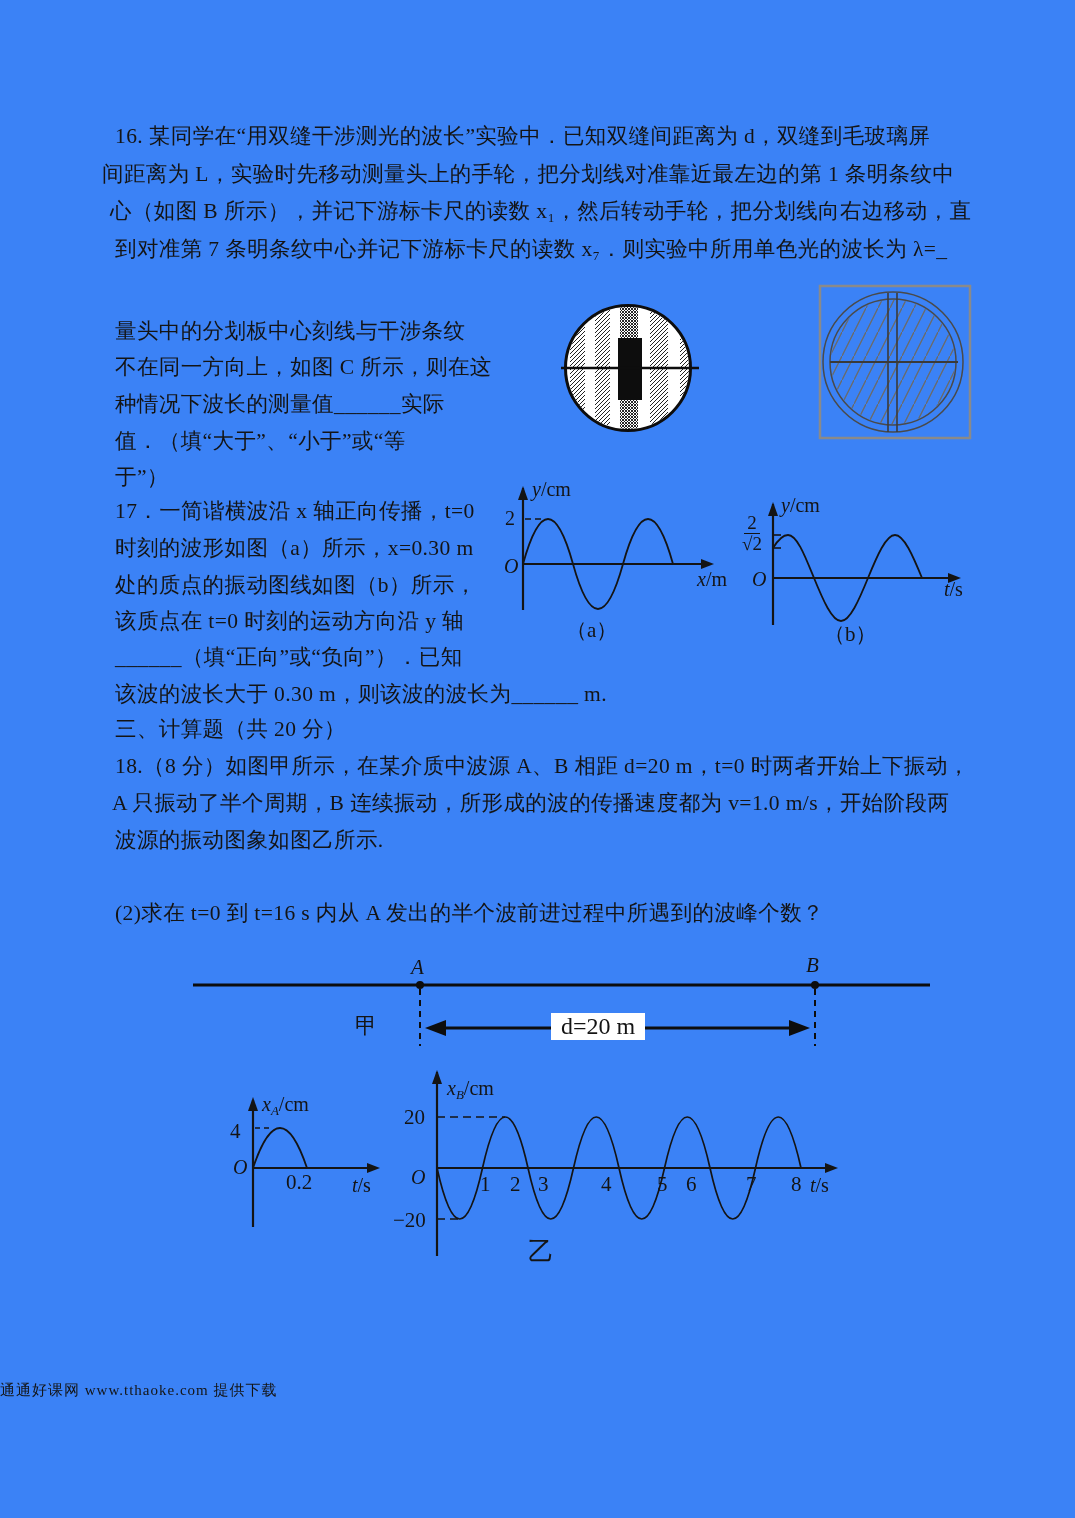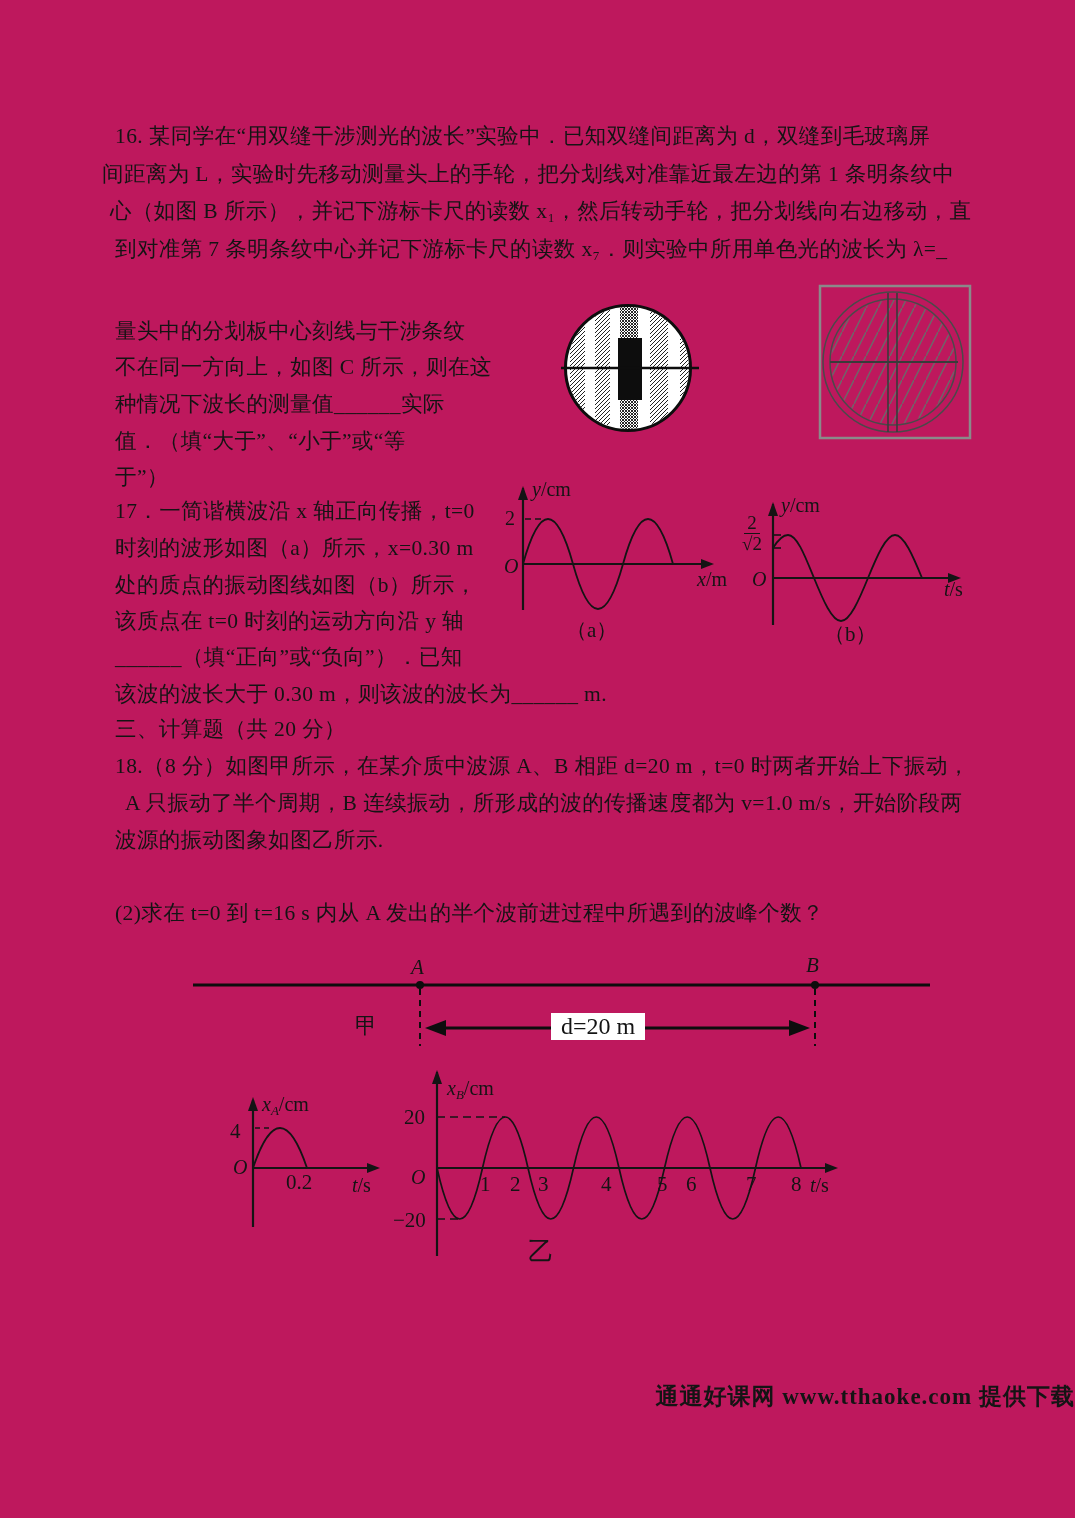--- a/index.html
+++ b/index.html
@@ -1,29 +1,29 @@
 <!DOCTYPE html>
 <html><head>
 <meta charset="utf-8">
 <style>
   html,body{margin:0;padding:0;background:#e8e8e8;}
   #page{
-    position:relative;width:1075px;height:1518px;background:#be185d;
+    position:relative;width:1075px;height:1518px;background:#3b82f6;
     font-family:"Liberation Serif","DejaVu Serif",serif;color:#141414;
     overflow:hidden;margin:0 auto;
   }
   .tl{position:absolute;white-space:nowrap;font-size:21.5px;letter-spacing:.4px;}
   .lbl{position:absolute;white-space:nowrap;font-size:20px;}
   .it{font-style:italic;}
   .subv{font-size:13px;position:relative;top:4px;}
   .cap{position:absolute;white-space:nowrap;font-size:21px;}
   .frac{position:absolute;display:flex;flex-direction:column;align-items:center;font-size:19px;line-height:1.05;}
   .frac .num{border-bottom:1.5px solid #141414;padding:0 3px;}
   .dlabel{position:absolute;background:#ffffff;padding:0 10px;font-size:24px;white-space:nowrap;}
-  .footer{position:absolute;left:0;top:1381px;width:100%;text-align:right;font-size:23px;letter-spacing:1px;font-weight:bold;}
+  .footer{position:absolute;left:0;top:1381px;width:100%;text-align:left;font-size:15px;letter-spacing:1px;}
   svg{position:absolute;overflow:visible;}
 </style>
 </head>
 <body>
 
 <div id="page">
 
   <div class="tl" style="left:115px;top:121px">16. 某同学在“用双缝干涉测光的波长”实验中．已知双缝间距离为 d，双缝到毛玻璃屏</div>
   <div class="tl" style="left:102px;top:159px">间距离为 L，实验时先移动测量头上的手轮，把分划线对准靠近最左边的第 1 条明条纹中</div>
   <div class="tl" style="left:110px;top:196px">心（如图 B 所示），并记下游标卡尺的读数 x₁，然后转动手轮，把分划线向右边移动，直</div>
@@ -112,21 +112,21 @@
   <div class="frac" style="left:742px;top:513px">
     <span class="num">2</span>
     <span class="den">√2</span>
   </div>
   <span class="lbl it" style="left:752px;top:568px">O</span>
   <span class="lbl" style="left:944px;top:578px"><span class="it">t</span><span>/s</span></span>
   <span class="cap" style="left:824px;top:620px">（b）</span>
 
   <div class="tl" style="left:115px;top:714px">三、计算题（共 20 分）</div>
   <div class="tl" style="left:115px;top:751px">18.（8 分）如图甲所示，在某介质中波源 A、B 相距 d=20 m，t=0 时两者开始上下振动，</div>
-  <div class="tl" style="left:125px;top:788px">A 只振动了半个周期，B 连续振动，所形成的波的传播速度都为 v=1.0 m/s，开始阶段两</div>
+  <div class="tl" style="left:112px;top:788px">A 只振动了半个周期，B 连续振动，所形成的波的传播速度都为 v=1.0 m/s，开始阶段两</div>
   <div class="tl" style="left:115px;top:825px">波源的振动图象如图乙所示.</div>
   <div class="tl" style="left:115px;top:898px">(2)求在 t=0 到 t=16  s 内从 A 发出的半个波前进过程中所遇到的波峰个数？</div>
 
   <svg style="left:180px;top:950px" width="770" height="110" viewBox="0 0 770 110">
     <line x1="13" y1="35" x2="750" y2="35" stroke="#0d0d0d" stroke-width="3"></line>
     <circle cx="240" cy="35" r="4" fill="#0d0d0d"></circle>
     <circle cx="635" cy="35" r="4" fill="#0d0d0d"></circle>
     <line x1="240" y1="39" x2="240" y2="96" stroke="#0d0d0d" stroke-width="2" stroke-dasharray="6,5"></line>
     <line x1="635" y1="39" x2="635" y2="96" stroke="#0d0d0d" stroke-width="2" stroke-dasharray="6,5"></line>
     <line x1="252" y1="78" x2="622" y2="78" stroke="#0d0d0d" stroke-width="3"></line>

